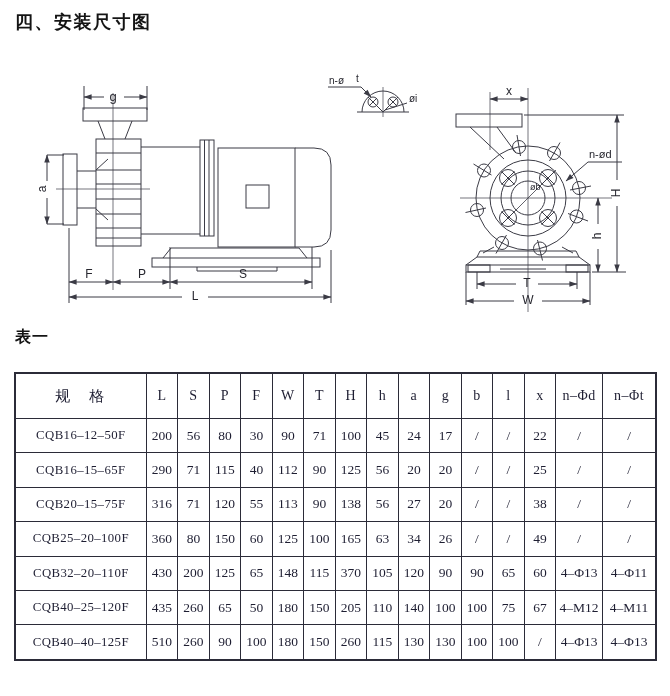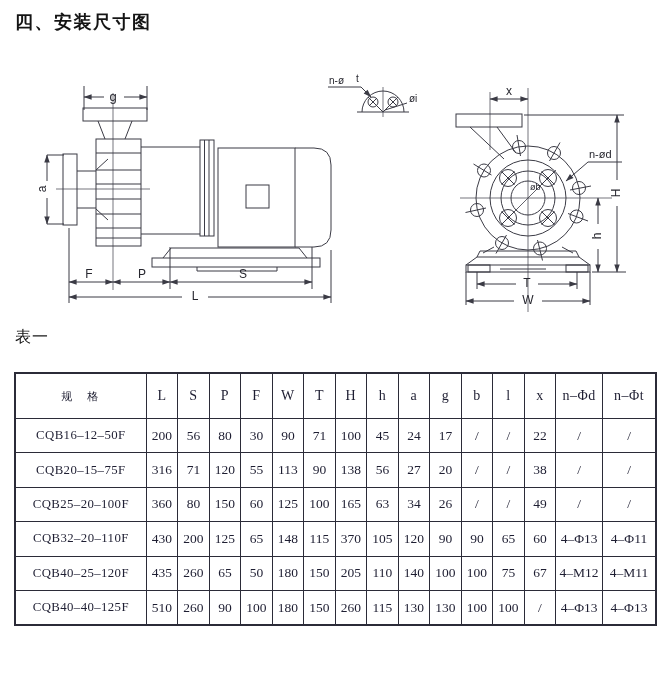--- a/index.html
+++ b/index.html
@@ -8,39 +8,39 @@
     background:#ffffff; overflow:hidden;
     font-family:"Liberation Serif", serif; color:#1e1e32;
   }
   .page-title {
     position:absolute; left:15px; top:10px;
     font-family:Liberation Sans, sans-serif; font-weight:bold;
     font-size:18px; color:#141414; letter-spacing:1.5px;
   }
   .table-caption {
     position:absolute; left:15px; top:327px;
-    font-family:"Liberation Sans", sans-serif; font-weight:normal;
+    font-family:"Liberation Sans", sans-serif; font-weight:bold;
     font-size:16px; color:#141414; letter-spacing:1px;
   }
   svg.diagram { position:absolute; left:0; top:58px; }
   svg .lbl { fill:#26262e; stroke:none; font-family:"Liberation Sans", sans-serif; }
 
   table.dims {
     position:absolute; left:14px; top:372px; width:643px;
     border-collapse:collapse; table-layout:fixed;
     border:2px solid #2b2b38;
   }
   table.dims th, table.dims td {
     border:1px solid #2b2b38; text-align:center; vertical-align:middle;
     padding:0; color:#1e1e32; overflow:hidden; white-space:nowrap;
   }
   table.dims thead th {
     height:44px; font-size:14px; font-weight:normal; letter-spacing:0.5px;
   }
-  table.dims thead th:first-child { font-size:11px; letter-spacing:2px; }
+  table.dims thead th:first-child { font-size:15px; letter-spacing:2px; }
   table.dims tbody td { height:33.4px; font-size:13.5px; }
   table.dims tbody td.spec { font-size:12.8px; letter-spacing:0.4px;margin-left:32px; }
 </style>
 </head>
 <body>
 
 <div class="page-title">四、安装尺寸图</div>
 
 <svg class="diagram" width="670" height="272" viewBox="0 58 670 272">
   <defs>
@@ -285,20 +285,38 @@
         <td>45</td>
         <td>24</td>
         <td>17</td>
         <td>/</td>
         <td>/</td>
         <td>22</td>
         <td>/</td>
         <td>/</td>
       </tr>
       <tr>
+        <td class="spec">CQB16–15–65F</td>
+        <td>290</td>
+        <td>71</td>
+        <td>115</td>
+        <td>40</td>
+        <td>112</td>
+        <td>90</td>
+        <td>125</td>
+        <td>56</td>
+        <td>20</td>
+        <td>20</td>
+        <td>/</td>
+        <td>/</td>
+        <td>25</td>
+        <td>/</td>
+        <td>/</td>
+      </tr>
+      <tr>
         <td class="spec">CQB20–15–75F</td>
         <td>316</td>
         <td>71</td>
         <td>120</td>
         <td>55</td>
         <td>113</td>
         <td>90</td>
         <td>138</td>
         <td>56</td>
         <td>27</td>

